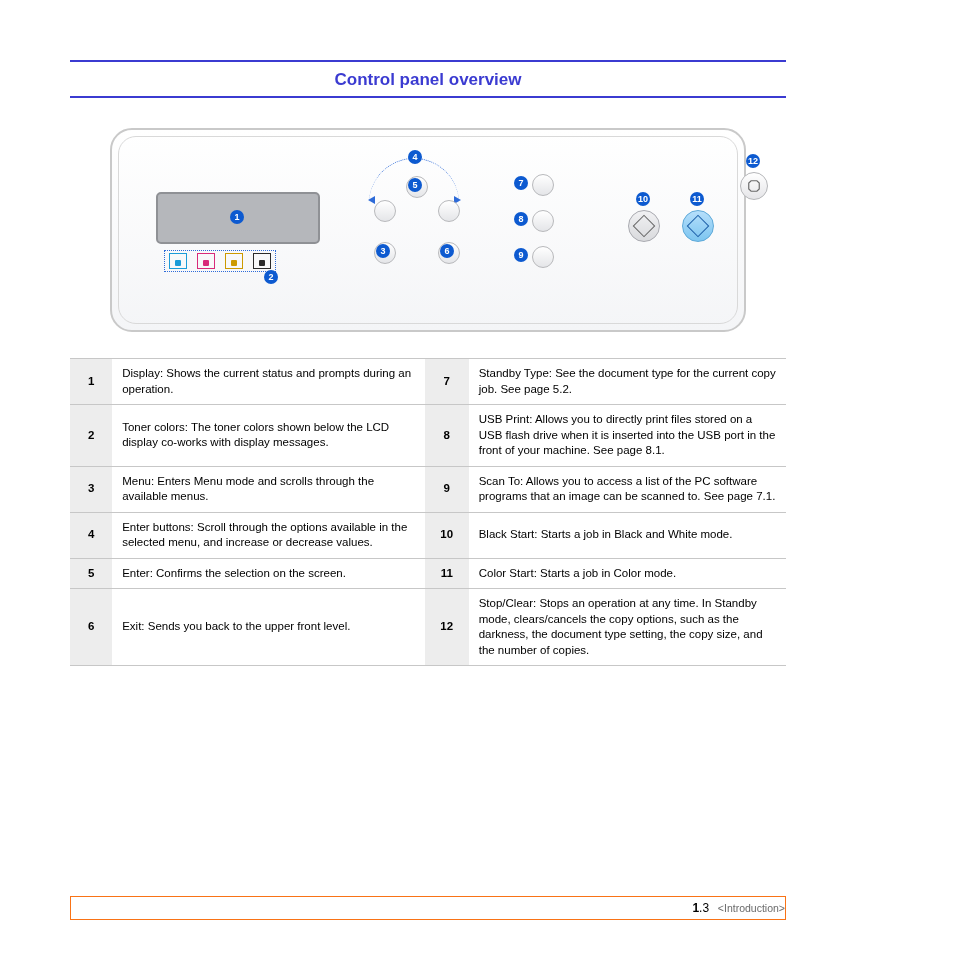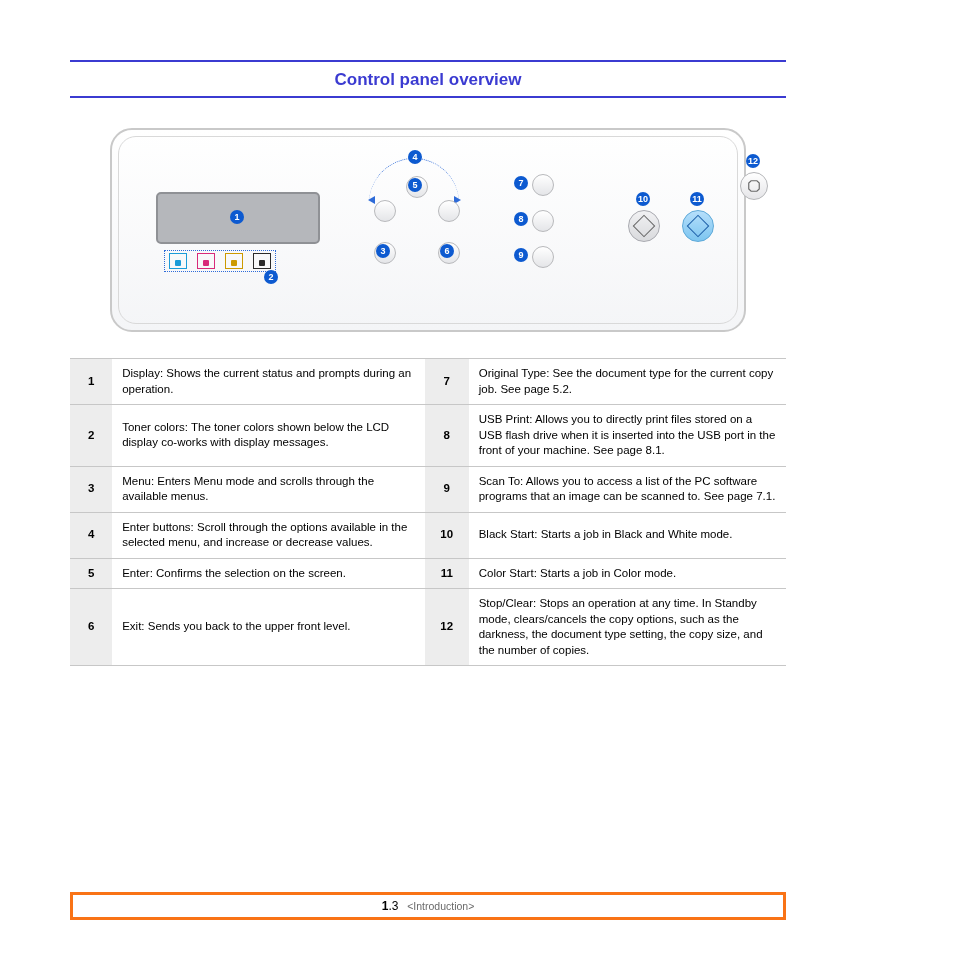--- a/index.html
+++ b/index.html
@@ -31,21 +31,21 @@
 .arrowL,.arrowR{position:absolute;width:0;height:0;border-top:4px solid transparent;border-bottom:4px solid transparent}
 .arrowL{border-right:7px solid #2e6bd8}
 .arrowR{border-left:7px solid #2e6bd8}
 
 table.desc{width:100%;border-collapse:collapse;font-size:11.5px}
 table.desc td{border-top:1px solid #c7c7c7;border-bottom:1px solid #c7c7c7;padding:7px 10px;vertical-align:middle;line-height:1.35}
 td.num{background:#ededed;text-align:center;width:28px;font-weight:bold}
 td.txt{width:380px}
 .b{font-weight:normal}
 
-.footer{position:absolute;left:70px;right:70px;bottom:34px;border:3px solid #f97316;padding:4px 0;text-align:center;font-size:10.5px;color:#6a6a6a}
+.footer{position:absolute;left:70px;right:70px;bottom:34px;border:1px solid #f97316;padding:4px 0;text-align:right;font-size:10.5px;color:#6a6a6a}
 .footer .pg{color:#000;font-size:12px}
 .footer .pg .b{font-weight:bold}
 </style>
 </head>
 <body>
 <div class="page">
   <div class="rule"></div>
   <div class="title">Control panel overview</div>
   <div class="rule"></div>
 
@@ -104,21 +104,21 @@
       <div class="tag" style="left:634px;top:24px">12</div>
     </div>
   </div>
 
   <table class="desc">
     <tbody>
         <tr>
       <td class="num">1</td>
       <td class="txt"><span class="b">Display</span><span>: Shows the current status and prompts during an operation.</span></td>
       <td class="num">7</td>
-      <td class="txt"><span class="b">Original Type</span><span>: See the document type for the current copy job. See page 5.2.</span></td>
+      <td class="txt"><span class="b">Standby Type</span><span>: See the document type for the current copy job. See page 5.2.</span></td>
     </tr>
     <tr>
       <td class="num">2</td>
       <td class="txt"><span class="b">Toner colors</span><span>: The toner colors shown below the LCD display co-works with display messages.</span></td>
       <td class="num">8</td>
       <td class="txt"><span class="b">USB Print</span><span>: Allows you to directly print files stored on a USB flash drive when it is inserted into the USB port in the front of your machine. See page 8.1.</span></td>
     </tr>
     <tr>
       <td class="num">3</td>
       <td class="txt"><span class="b">Menu</span><span>: Enters Menu mode and scrolls through the available menus.</span></td>

